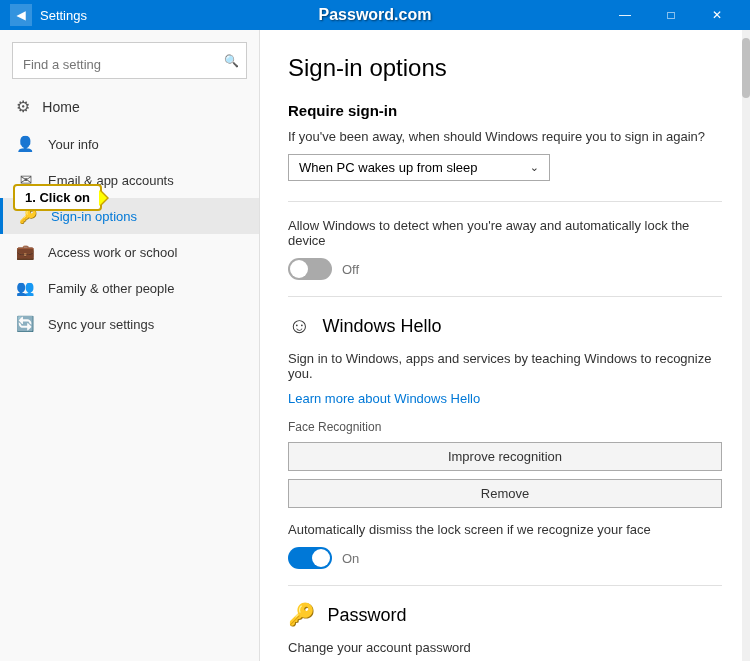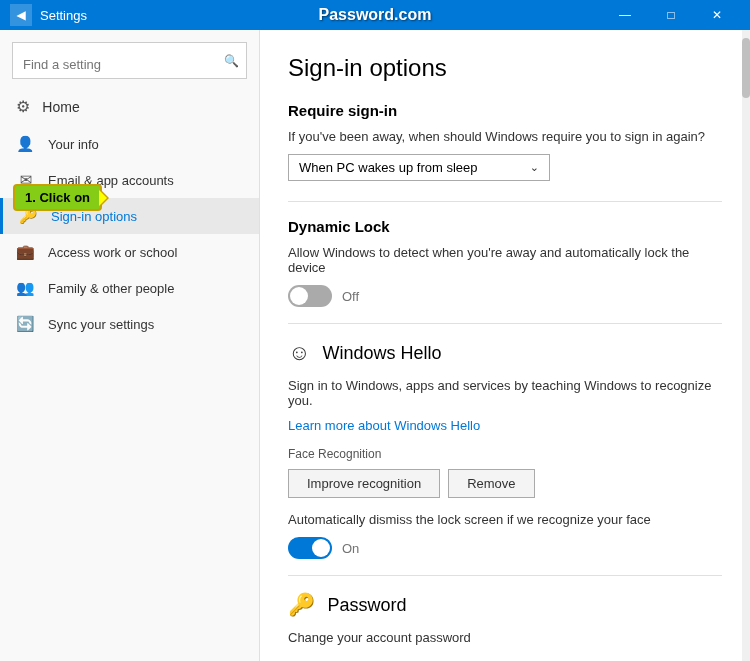--- a/index.html
+++ b/index.html
@@ -257,21 +257,21 @@
     <div class="sidebar-item">
       <span class="sidebar-item-icon">✉</span>
       <span class="sidebar-item-text">Email &amp; app accounts</span>
     </div>
 
     <div class="sidebar-item active" style="position:relative; overflow: visible;">
       <span class="sidebar-item-icon">🔑</span>
       <span class="sidebar-item-text">Sign-in options</span>
 
       <div style="position:absolute; left: 10px; top: -14px; z-index:10;">
-        <div style="background:#84cc16; border:2px solid #c8a000; border-radius:4px; padding:4px 10px; font-size:13px; font-weight:bold; color:#000; white-space:nowrap; position:relative;">
+        <div style="background:#ffffff; border:2px solid #c8a000; border-radius:4px; padding:4px 10px; font-size:13px; font-weight:bold; color:#000; white-space:nowrap; position:relative;">
           <span>1. Click on</span>
           <span style="position:absolute; right:-18px; top:50%; transform:translateY(-50%); border:9px solid transparent; border-left-color:#c8a000;"></span>
           <span style="position:absolute; right:-15px; top:50%; transform:translateY(-50%); border:8px solid transparent; border-left-color:#ffff00;"></span>
         </div>
       </div>
     </div>
 
     <div class="sidebar-item">
       <span class="sidebar-item-icon">💼</span>
       <span class="sidebar-item-text">Access work or school</span>
@@ -293,41 +293,40 @@
 
     <div class="section-title">Require sign-in</div>
     <div class="section-desc">If you've been away, when should Windows require you to sign in again?</div>
     <div class="dropdown-select">
       <span>When PC wakes up from sleep</span>
       <span class="dropdown-arrow">⌄</span>
     </div>
 
     <hr class="divider">
 
-    <div class="section-title">Dynamic Lock</div>
     <div class="section-desc">Allow Windows to detect when you're away and automatically lock the device</div>
     <div class="toggle-row">
       <div class="toggle off">
         <div class="toggle-thumb"></div>
       </div>
       <span class="toggle-label">Off</span>
     </div>
 
     <hr class="divider">
 
     <div class="section-header">
       <span class="section-header-icon">☺</span>
       <span class="section-header-title">Windows Hello</span>
     </div>
     <div class="section-desc">Sign in to Windows, apps and services by teaching Windows to recognize you.</div>
     <a class="link">Learn more about Windows Hello</a>
 
     <div class="subsection-label">Face Recognition</div>
 
-    <div class="button-row" style="position:relative;">
+    <div class="button-row" style="position:relative;flex-direction:column;">
 
       <div style="position:absolute; left:-130px; top:0; z-index:10; width:120px;">
         
       </div>
       <button class="btn">Improve recognition</button>
       <button class="btn">Remove</button>
     </div>
 
     <div class="section-desc" style="margin-top:10px;">Automatically dismiss the lock screen if we recognize your face</div>
     <div class="toggle-row">

